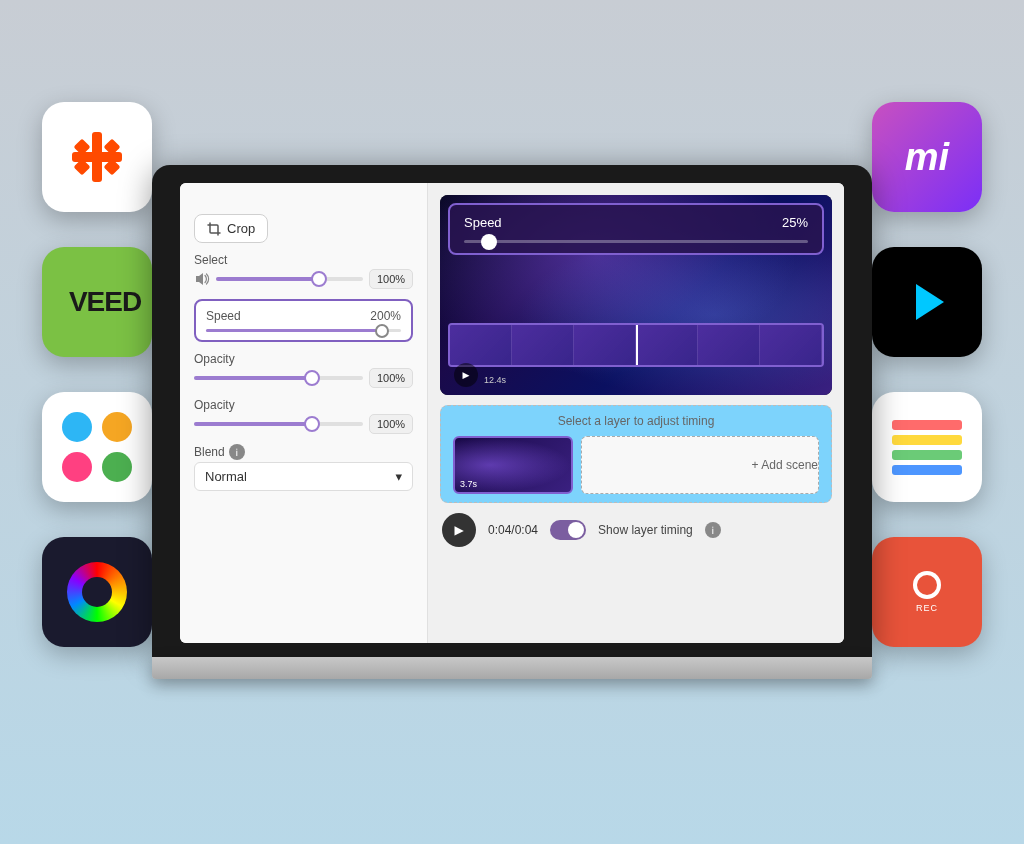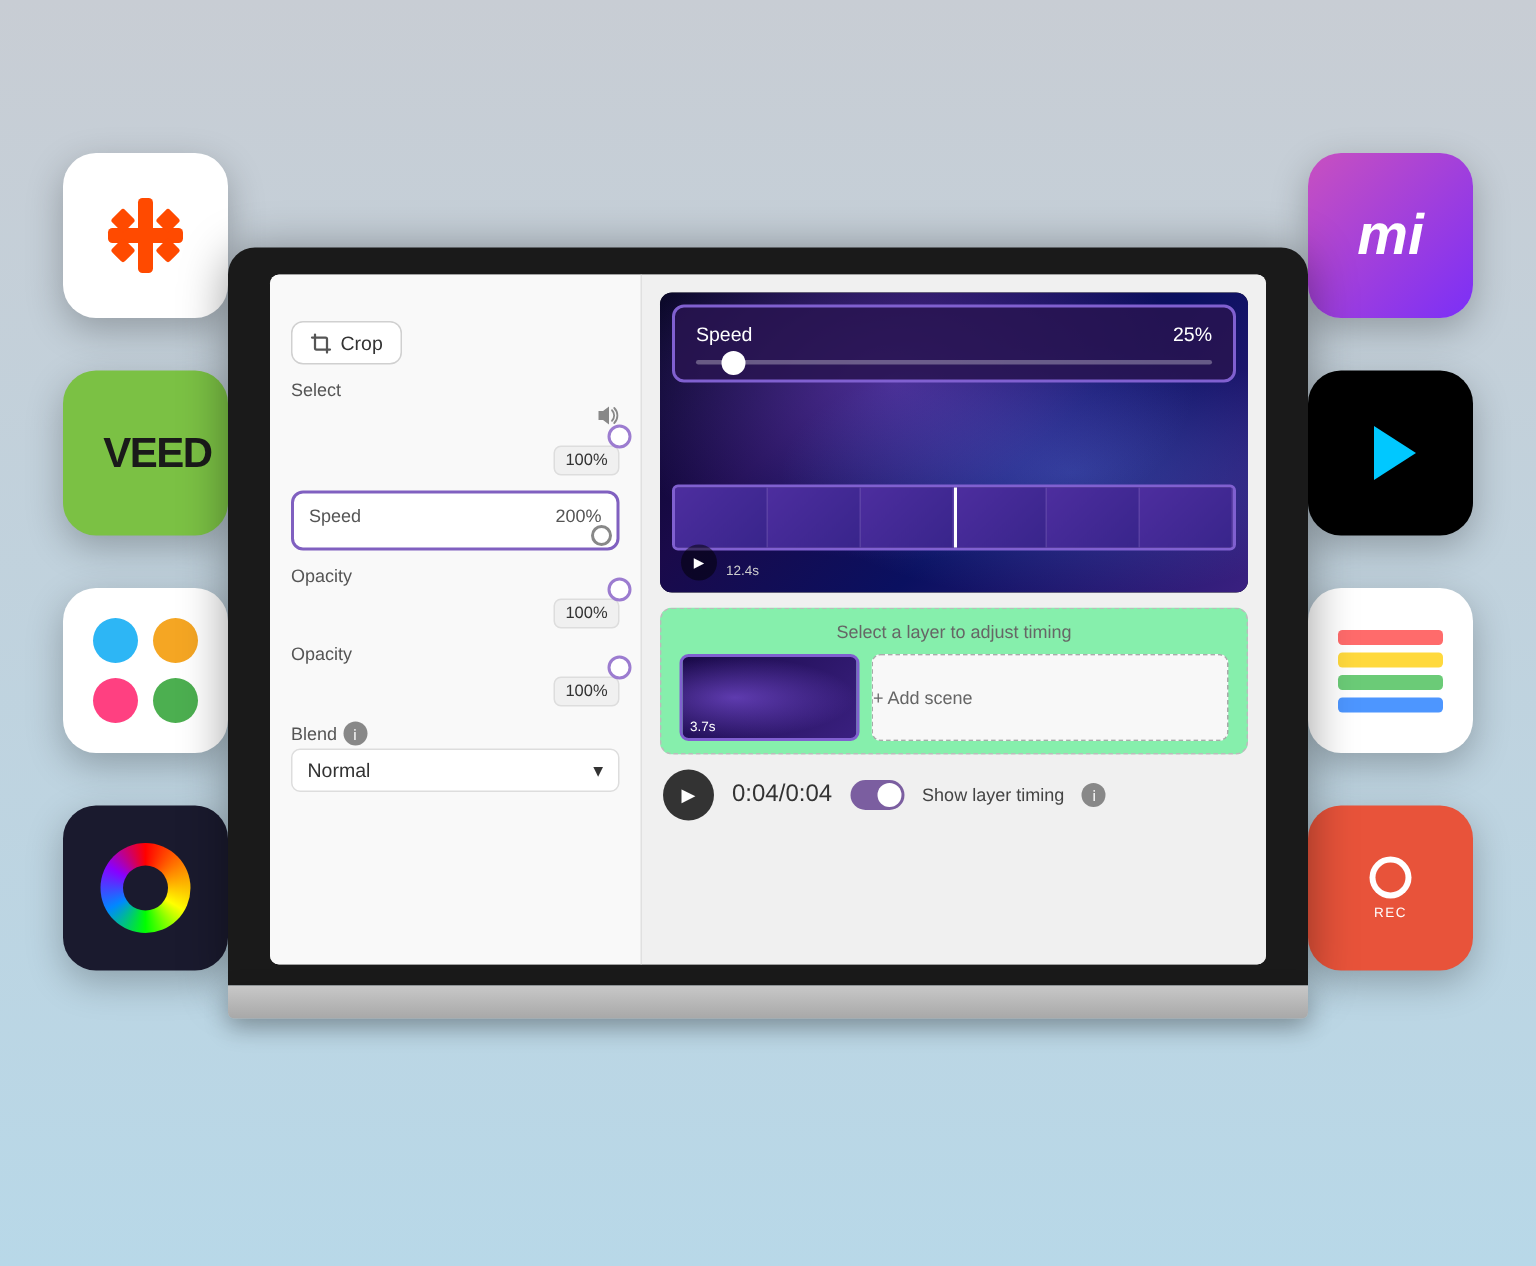--- a/index.html
+++ b/index.html
@@ -130,23 +130,22 @@
     }
 
     .section-label {
       font-size: 12px;
       color: #555;
       margin-bottom: 2px;
     }
 
     .slider-row {
       display: flex;
-      align-items: flex-end;
+      align-items: center;
       gap: 6px;
-      flex-direction: column;
     }
 
     .slider-track {
       flex: 1;
       height: 4px;
       background: #e0e0e0;
       border-radius: 2px;
       position: relative;
     }
 
@@ -339,21 +338,21 @@
 
     .time-label {
       position: absolute;
       bottom: 10px; left: 44px;
       font-size: 9px;
       color: #ccc;
     }
 
     
     .scene-timing {
-      background: #86efac;
+      background: #7dd3fc;
       border: 1.5px dashed #bbb;
       border-radius: 8px;
       padding: 8px 12px;
       display: flex;
       flex-direction: column;
       gap: 8px;
     }
 
     .select-layer-text {
       font-size: 12px;
@@ -391,21 +390,21 @@
     }
 
     .add-scene-btn {
       flex: 1;
       height: 58px;
       border: 1.5px dashed #aaa;
       border-radius: 6px;
       background: #f8f8f8;
       display: flex;
       align-items: center;
-      justify-content: flex-start;
+      justify-content: flex-end;
       font-size: 12px;
       color: #666;
       cursor: pointer;
     }
 
     .bottom-controls {
       display: flex;
       align-items: center;
       gap: 12px;
       padding: 0 2px;
@@ -415,21 +414,21 @@
       width: 34px; height: 34px;
       background: #333;
       border-radius: 50%;
       display: flex; align-items: center; justify-content: center;
       color: #fff;
       font-size: 12px;
       cursor: pointer;
     }
 
     .time-display {
-      font-size: 16px;
+      font-size: 12px;
       color: #333;
     }
 
     .toggle-switch {
       width: 36px; height: 20px;
       background: #7b5ea0;
       border-radius: 10px;
       position: relative;
       cursor: pointer;
     }

